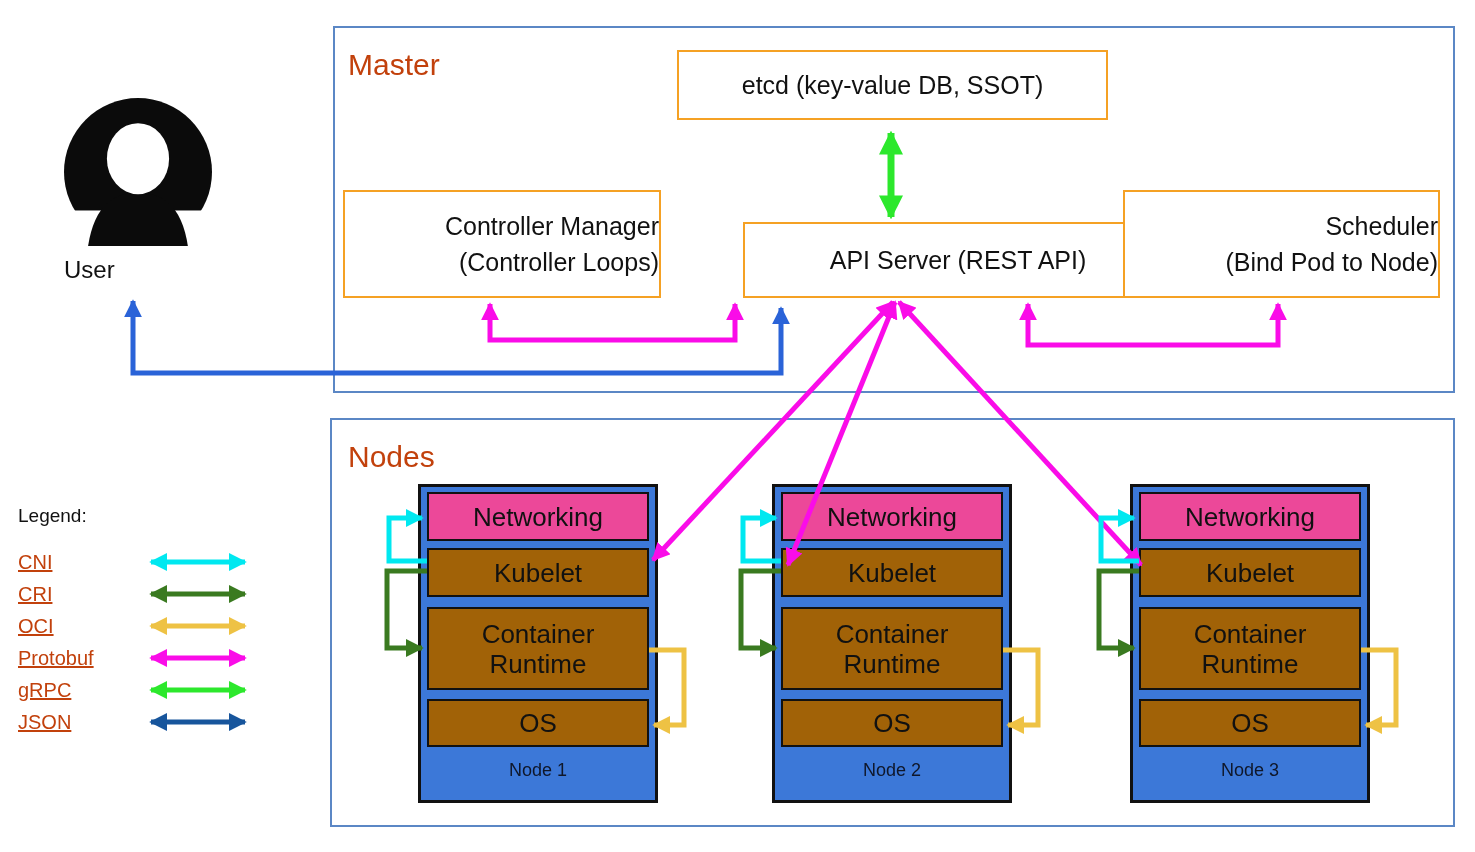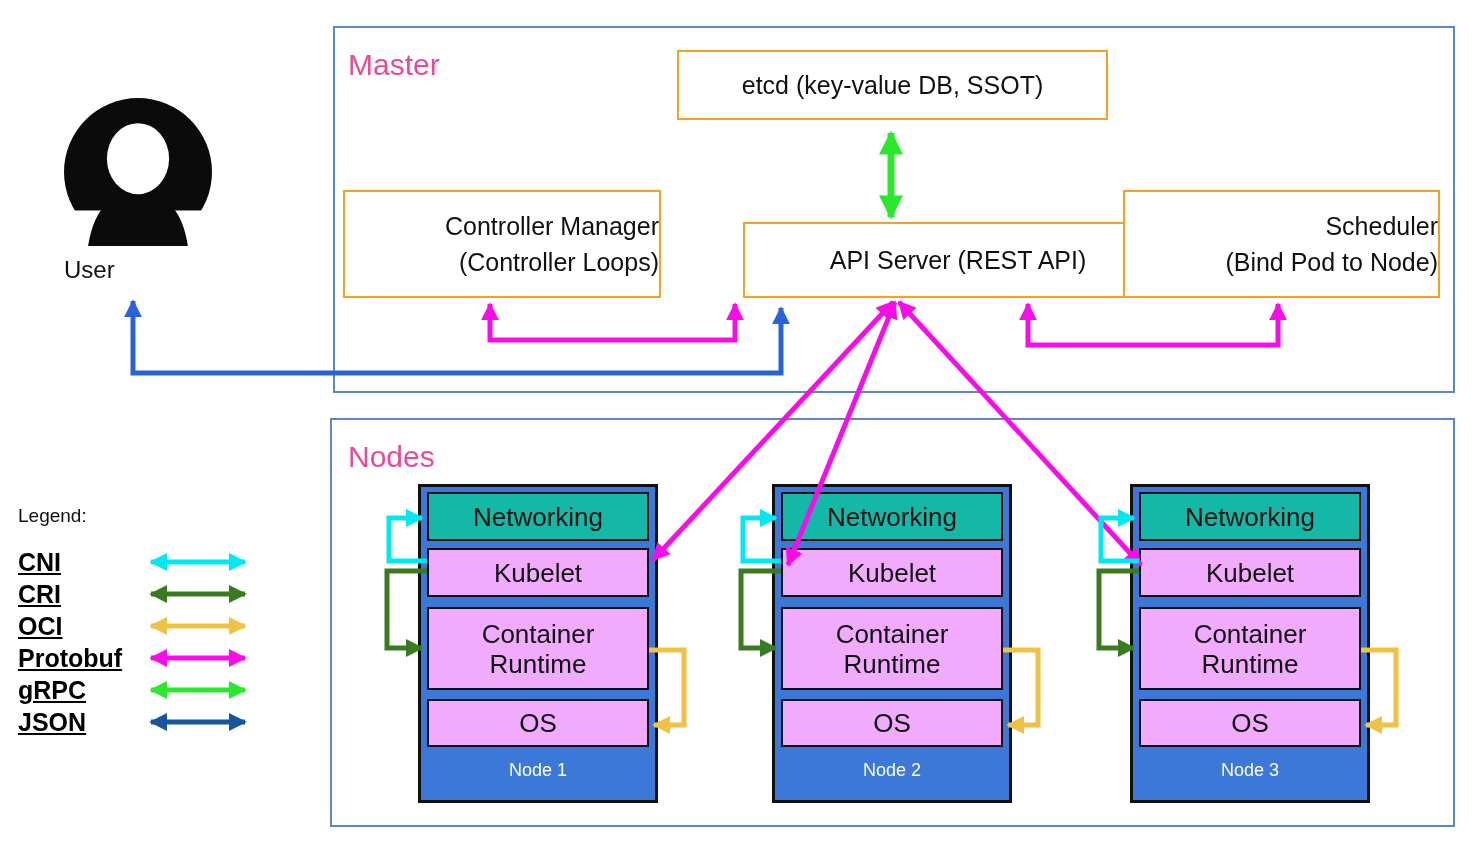--- a/index.html
+++ b/index.html
@@ -3,57 +3,57 @@
 <meta charset="utf-8">
 <style>
   html,body{margin:0;padding:0;background:#fff;}
   body{font-family:"Liberation Sans", sans-serif;color:#111;}
   .canvas{position:relative;width:1475px;height:852px;background:#fff;overflow:hidden;}
 
   .frame{position:absolute;border:2px solid #5b87c5;box-sizing:border-box;background:transparent;}
   .frame-master{left:333px;top:26px;width:1122px;height:367px;}
   .frame-nodes{left:330px;top:418px;width:1125px;height:409px;}
 
-  .section-label{position:absolute;font-size:30px;color:#ec4899;}
+  .section-label{position:absolute;font-size:30px;color:#c2410c;}
   .master-label{left:348px;top:48px;}
   .nodes-label{left:348px;top:440px;}
 
   .obox{position:absolute;border:2px solid #f5a124;background:#fff;box-sizing:border-box;
         display:flex;align-items:center;justify-content:center;font-size:25px;}
   .obox-etcd{left:677px;top:50px;width:431px;height:70px;}
   .obox-api{left:707px;top:222px;width:430px;height:76px;margin-left:36px;}
   .obox-two{flex-direction:column;align-items:flex-end;justify-content:center;
             padding-left:21px;line-height:36px;}
   .obox-cm{left:343px;top:190px;width:318px;height:108px;}
   .obox-sched{left:1123px;top:190px;width:317px;height:108px;}
 
   .user-icon{position:absolute;left:64px;top:98px;width:148px;height:148px;}
   .user-label{position:absolute;left:64px;top:256px;width:148px;text-align:left;font-size:24px;}
 
   .legend{position:absolute;left:18px;top:505px;width:280px;}
   .legend-title{font-size:19px;height:33px;margin-bottom:8px;}
   .legend-row{position:relative;height:32px;}
-  .legend-link{color:#000000;text-decoration:underline;font-size:25px;line-height:32px;cursor:pointer;font-weight:bold;}
+  .legend-link{color:#c2410c;text-decoration:underline;font-size:20px;line-height:32px;cursor:pointer;}
   .legend-arrow{position:absolute;left:125px;top:4px;}
 
   .node{position:absolute;top:484px;width:240px;height:319px;background:#3c78d8;
         border:3px solid #111;box-sizing:border-box;}
   .node-1{left:418px;}
   .node-2{left:772px;}
   .node-3{left:1130px;}
-  .layer{position:absolute;left:6px;width:222px;background:#f0abfc;border:2px solid #111;
+  .layer{position:absolute;left:6px;width:222px;background:#a16207;border:2px solid #111;
          box-sizing:border-box;display:flex;align-items:center;justify-content:center;
          font-size:26px;text-align:center;line-height:30px;}
   .layer .txt{display:inline-block;}
-  .l0{top:5px;height:49px;background:#14b8a6;}
+  .l0{top:5px;height:49px;background:#ec4899;}
   .l1{top:61px;height:49px;}
   .l2{top:120px;height:83px;justify-content:center;}
   .l2 .txt{max-width:160px;}
   .l3{top:212px;height:48px;}
-  .node-label{position:absolute;left:0;right:0;top:273px;text-align:center;color:#ffffff;font-size:18px;}
+  .node-label{position:absolute;left:0;right:0;top:273px;text-align:center;color:#0f172a;font-size:18px;}
 
   .overlay{position:absolute;left:0;top:0;width:1475px;height:852px;pointer-events:none;}
 </style>
 </head>
 <body>
 
 <div class="canvas">
 
   <div class="frame frame-master"></div>
   <div class="section-label master-label">Master</div>

